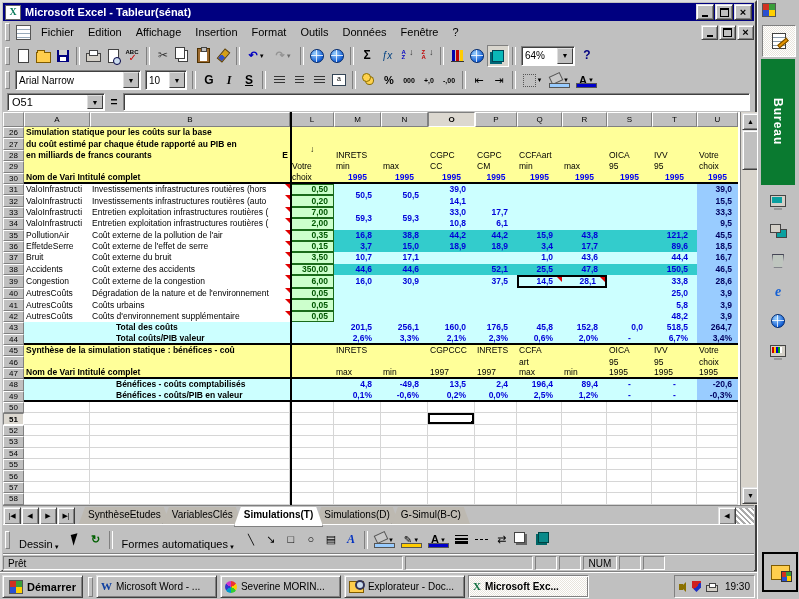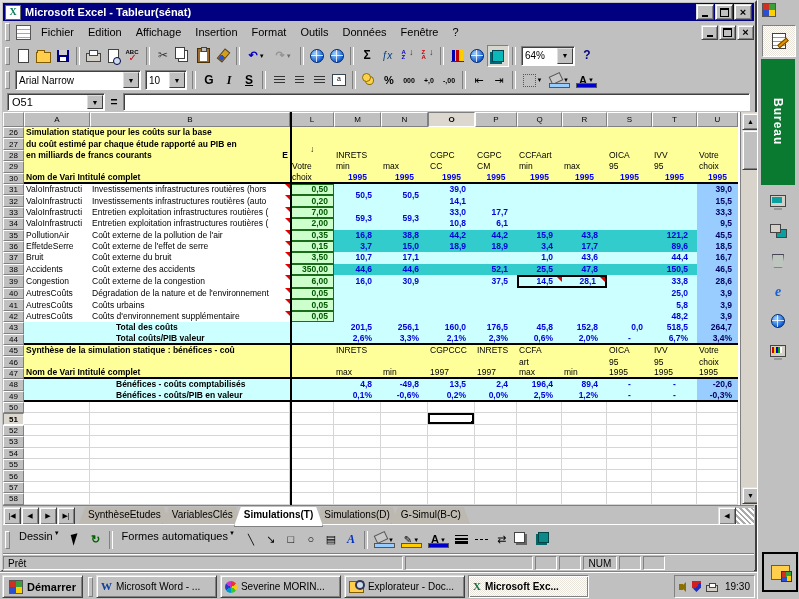--- a/index.html
+++ b/index.html
@@ -37,21 +37,21 @@
   .tbtn.dis{opacity:.45}
   .tsep{width:2px;height:18px;border-left:1px solid #808080;border-right:1px solid #fff;margin:0 3px;flex:none}
   .gl{font-size:11px;line-height:11px;white-space:nowrap}
   .dda{font-size:6px;margin-left:1px;color:#000}
   .bar{position:absolute;left:3px;right:3px;bottom:2px;height:3px;border:1px solid #555}
   .combo{height:18px;background:#ffffff;border:1px solid;border-color:#808080 #fff #fff #808080;box-shadow:inset 1px 1px 0 #404040;
          display:flex;align-items:center;margin:0 2px;flex:none}
   .combo .cval{flex:1;font-size:10px;padding:0 3px;white-space:nowrap;overflow:hidden}
   .combo .cbtn{width:14px;height:14px;margin-right:1px;display:flex;align-items:center;justify-content:center;font-size:7px;
                border:1px solid;border-color:#dfdfdf #404040 #404040 #dfdfdf;background:#c0c0c0}
-  .tlbl{height:20px;display:flex;align-items:flex-start;padding:0 6px;font-size:11px;white-space:nowrap;flex:none}
+  .tlbl{height:20px;display:flex;align-items:flex-end;padding:0 6px;font-size:11px;white-space:nowrap;flex:none}
   
   #fbar{position:absolute;left:1px;top:90px;right:1px;height:20px;display:flex;align-items:center;background:#c0c0c0}
   #namebox{width:96px;height:16px;background:#fff;border:1px solid;border-color:#808080 #fff #fff #808080;box-shadow:inset 1px 1px 0 #404040;
            display:flex;align-items:center;margin-left:4px}
   #namebox .nval{flex:1;font-size:11px;padding-left:4px}
   #namebox .cbtn{width:14px;height:12px;display:flex;align-items:center;justify-content:center;font-size:7px;
                  border:1px solid;border-color:#dfdfdf #404040 #404040 #dfdfdf;background:#c0c0c0;margin-right:1px}
   #eq{width:18px;text-align:center;font-size:12px;font-weight:bold}
   #fedit{flex:1;height:16px;background:#fff;border:1px solid;border-color:#808080 #fff #fff #808080;box-shadow:inset 1px 1px 0 #404040;margin-right:4px}
   

